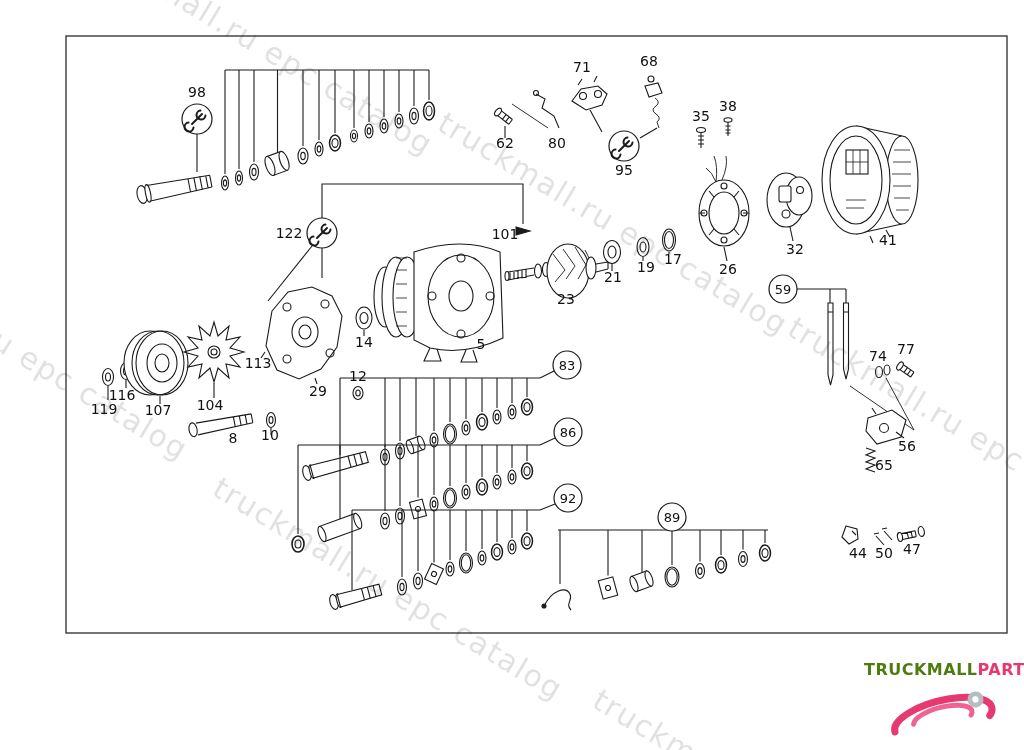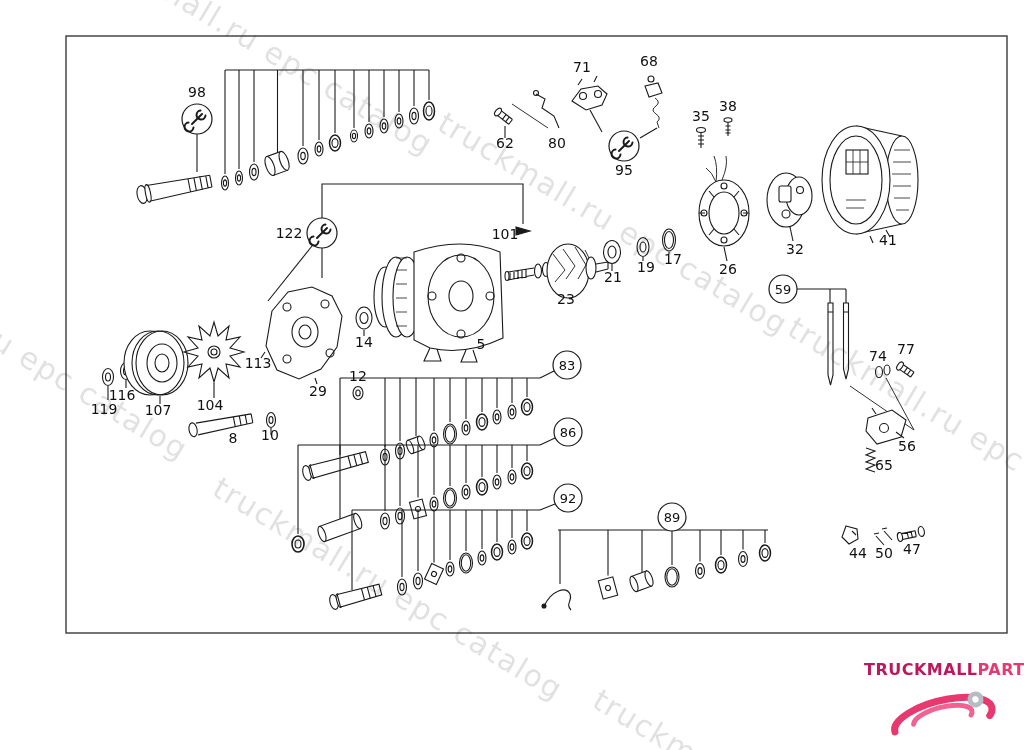--- a/index.html
+++ b/index.html
@@ -532,21 +532,21 @@
     <div class="watermark" style="left: 95px; top: -75px; color: rgba(40, 40, 40, 0.14);">truckmall.ru epc catalog</div>
     <div class="watermark" style="left: 450px; top: 105px; color: rgba(40, 40, 40, 0.14);">truckmall.ru epc catalog</div>
     <div class="watermark" style="left: 800px; top: 310px; color: rgba(40, 40, 40, 0.14);">truckmall.ru epc catalog</div>
     <div class="watermark" style="left: -150px; top: 230px; color: rgba(40, 40, 40, 0.14);">truckmall.ru epc catalog</div>
     <div class="watermark" style="left: 225px; top: 470px; color: rgba(40, 40, 40, 0.14);">truckmall.ru epc catalog</div>
     <div class="watermark" style="left: 605px; top: 682px; color: rgba(40, 40, 40, 0.14);">truckmall.ru epc catalog</div>
   </div>
 
 <div class="logo">
   <div class="logo-text">
-    <span id="logo-gray" style="color: #be185d;">TRUCKMALL</span><span id="logo-accent" style="color: rgb(231, 57, 112);">PARTS</span>
+    <span id="logo-gray" style="color: #4d7c0f;">TRUCKMALL</span><span id="logo-accent" style="color: rgb(231, 57, 112);">PARTS</span>
   </div>
   <svg class="logo-swirl" width="156" height="68" viewBox="0 0 156 68">
     <g transform="translate(80,34) rotate(-14)">
       <path d="M-50,6 A50 19 0 1 1 46,13" stroke="#e73970" stroke-width="7" fill="none" stroke-linecap="round"></path>
       <path d="M-30,3 A30 11 0 1 1 28,8" stroke="#ef6292" stroke-width="5" fill="none" stroke-linecap="round"></path>
       <circle cx="36" cy="-6" r="8" fill="#b6bcc4"></circle>
       <circle cx="36" cy="-6" r="3.2" fill="#ffffff"></circle>
     </g>
   </svg>
 </div>

